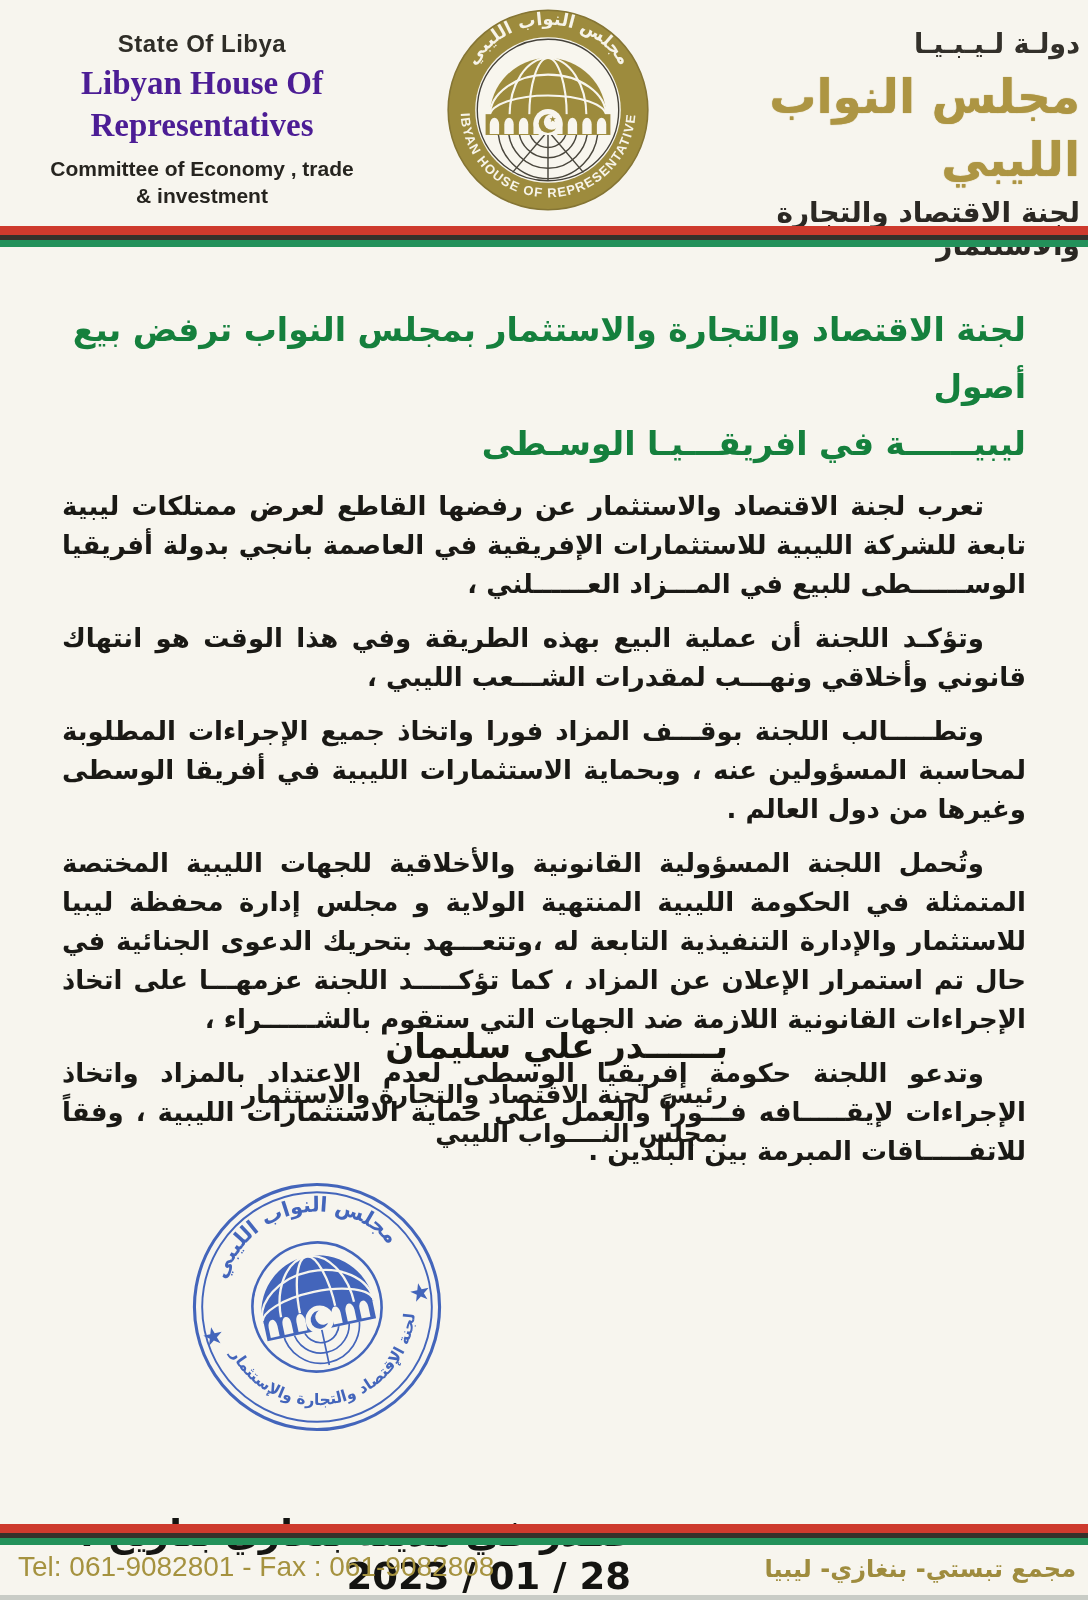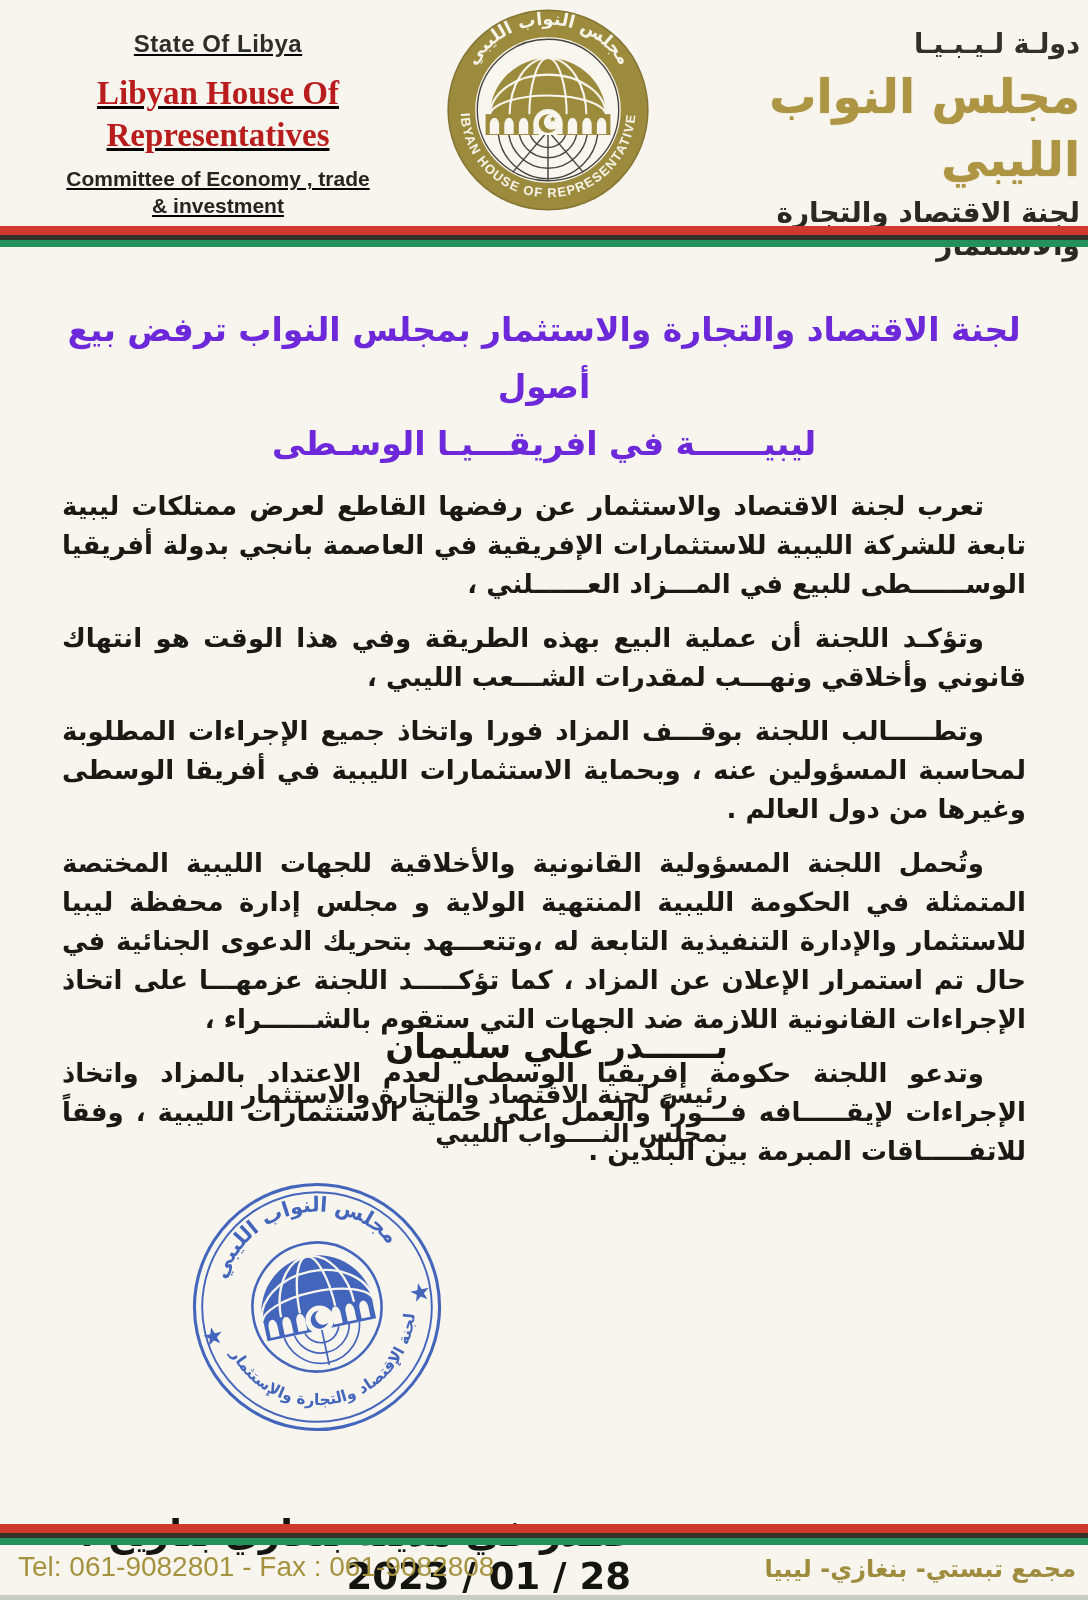--- a/index.html
+++ b/index.html
@@ -1,41 +1,41 @@
 <!DOCTYPE html>
 <html lang="ar"><head>
 <meta charset="utf-8">
 <style>
   html,body{margin:0;padding:0;}
   body{background:#e9e7e0;font-family:"DejaVu Sans",sans-serif;}
   #page{position:relative;width:1088px;height:1600px;background:#f7f5ee;overflow:hidden;}
 
   
-  .hdr-left{position:absolute;left:36px;top:30px;width:364px;text-align:center;text-decoration:underline;}
+  .hdr-left{position:absolute;left:20px;top:30px;width:364px;text-align:center;}
   .hdr-left .country{font-family:"Liberation Sans",sans-serif;font-weight:bold;font-size:24px;color:#2f2d27;letter-spacing:.5px;}
-  .hdr-left .org{font-family:"Liberation Serif",serif;font-weight:bold;font-size:33px;color:#b91c1c;line-height:1.28;margin-top:14px;}
+  .hdr-left .org{font-family:"Liberation Serif",serif;font-weight:bold;font-size:33px;color:#4c1d95;line-height:1.28;margin-top:4px;}
   .hdr-left .committee{font-family:"Liberation Sans",sans-serif;font-weight:bold;font-size:21px;color:#26241f;line-height:1.25;margin-top:10px;}
 
   .seal{position:absolute;left:444px;top:6px;width:208px;height:208px;}
 
   .hdr-right{position:absolute;left:652px;top:28px;width:428px;text-align:right;direction:rtl;}
   .hdr-right .country{font-size:27px;font-weight:bold;color:#33302a;}
   .hdr-right .calligraphy{font-size:47px;font-weight:bold;color:#ad9543;line-height:1.35;margin-top:6px;text-shadow:0 0 1px #ad9543;}
   .hdr-right .committee{font-size:28px;font-weight:bold;color:#2b2823;margin-top:4px;}
 
   .flag-bar{position:absolute;left:0;width:1088px;height:21px;}
   .flag-bar.top{top:226px;}
   .flag-bar.bottom{top:1524px;height:20px;}
   .flag-bar .red{height:9px;background:#ce3a2d;}
   .flag-bar .blk{height:5px;background:#35312b;}
   .flag-bar .grn{height:7px;background:#23915a;}
 
   
   .doc-body{position:absolute;left:62px;top:302px;width:964px;direction:rtl;}
-  .doc-title{text-align:center;font-size:33px;font-weight:bold;color:#6d28d9;line-height:1.72;}
+  .doc-title{font-size:33px;font-weight:bold;color:#15803d;line-height:1.72;}
   .doc-par{font-size:26px;font-weight:bold;color:#1a1915;line-height:1.5;text-align:justify;text-indent:42px;margin-top:15px;}
 
   .signature{position:absolute;left:118px;top:1026px;width:610px;text-align:right;direction:rtl;}
   .sig-name{font-size:34px;font-weight:bold;color:#17160f;}
   .sig-title{font-size:25px;font-weight:bold;color:#1c1b15;line-height:1.55;margin-top:10px;}
 
   .stamp{position:absolute;left:188px;top:1178px;width:258px;height:258px;opacity:.88;}
 
   .date-line{position:absolute;left:75px;top:1512px;width:556px;direction:rtl;text-align:right;font-size:37px;font-weight:bold;color:#141411;}
 

